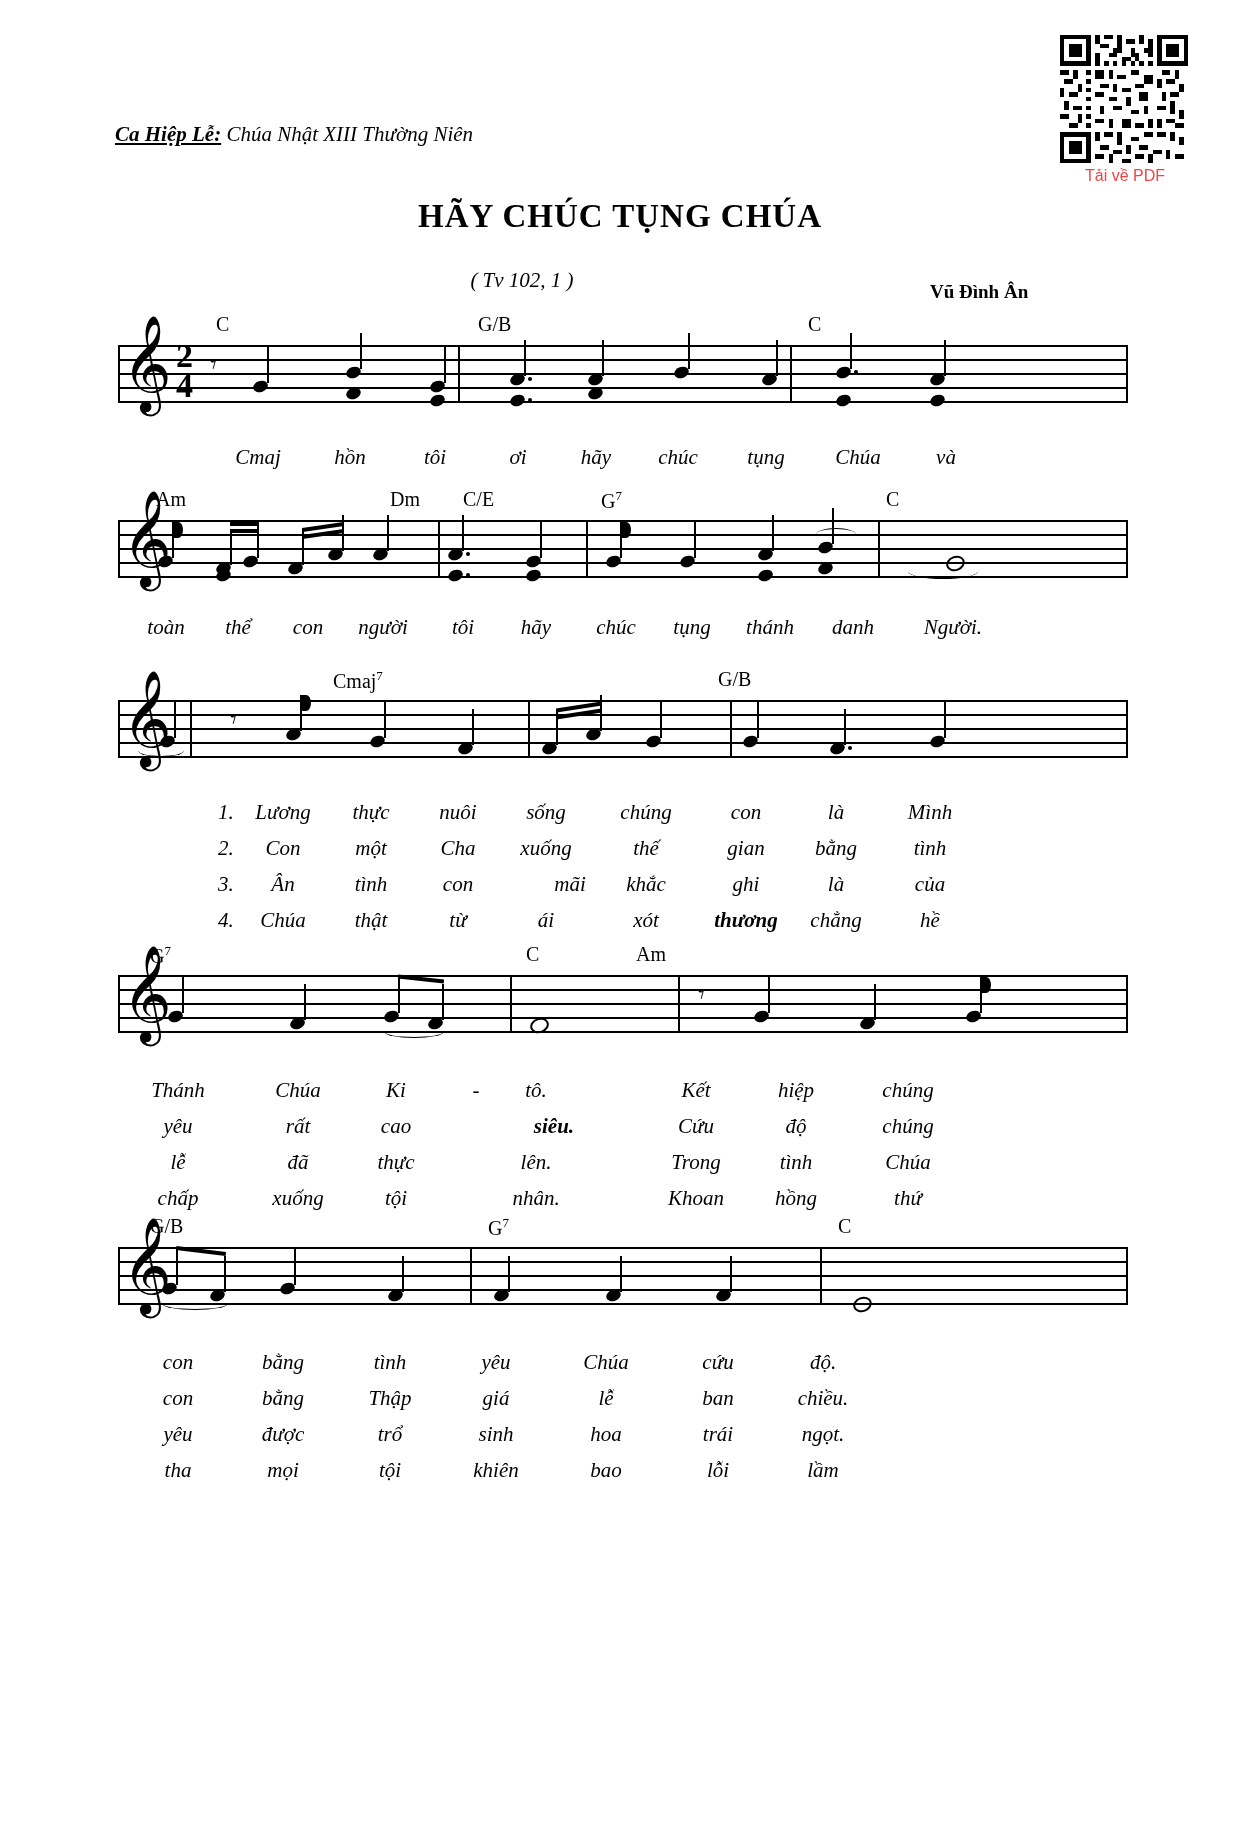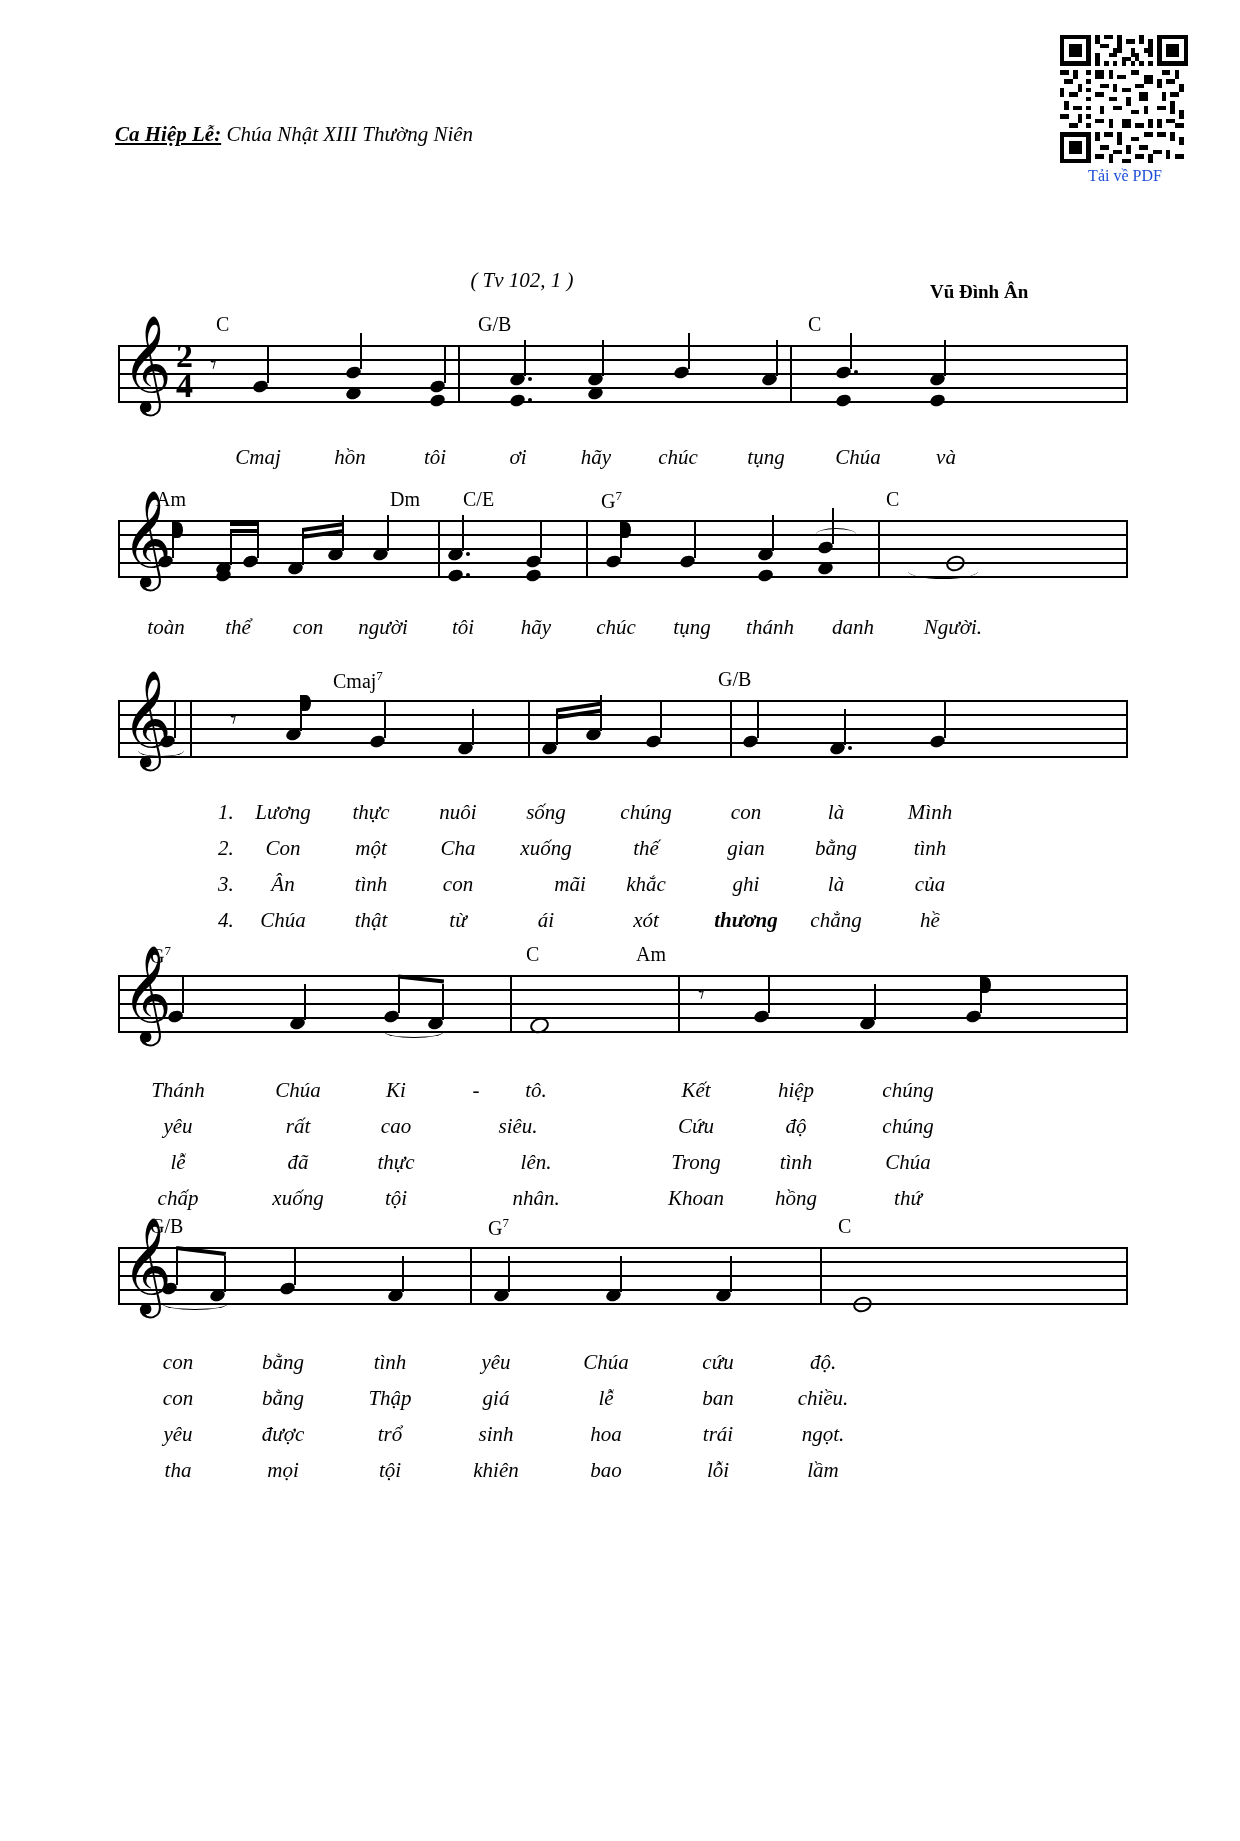--- a/index.html
+++ b/index.html
@@ -45,23 +45,23 @@
     width: 130px;
     text-align: center;
   }
   .qr-code {
     width: 128px;
     height: 128px;
     display: block;
   }
   .qr-caption {
     margin-top: 4px;
-    font-family: Liberation Serif, serif;
+    font-family: Liberation Sans, sans-serif;
     font-size: 16px;
-    color: #1d4ed8;
+    color: #ef4444;
   }
 
   .song-title {
     position: absolute;
     top: 198px;
     left: 0;
     width: 1240px;
     text-align: center;
     font-size: 33px;
     font-weight: bold;
@@ -353,20 +353,21 @@
         <rect x="8" y="27" width="2" height="1"></rect>
           <rect x="11" y="27" width="1" height="2"></rect>
         <rect x="14" y="28" width="2" height="1"></rect>
           <rect x="17" y="27" width="2" height="1"></rect>
         <rect x="20" y="27" width="1" height="2"></rect>
       </g>
     </svg>
     <div class="qr-caption">Tải về PDF</div>
   </div>
 
+  <div class="song-title">HÃY CHÚC TỤNG CHÚA</div>
   <div class="song-subtitle">( Tv 102, 1 )</div>
   <div class="composer">Vũ Đình Ân</div>
 
   <div class="system" style="top:345px; height:60px;">
     <div class="staff">
       <div class="line l0"></div>
         <div class="line l1"></div>
         <div class="line l2"></div>
         <div class="line l3"></div>
         <div class="line l4"></div>
@@ -648,21 +649,21 @@
       <span class="lyric-cell" style="left:358px;">-</span>
       <span class="lyric-cell" style="left:418px;">tô.</span>
       <span class="lyric-cell" style="left:578px;">Kết</span>
       <span class="lyric-cell" style="left:678px;">hiệp</span>
       <span class="lyric-cell" style="left:790px;">chúng</span>
     </div>
     <div class="lyric-row">
       <span class="lyric-cell" style="left:60px;">yêu</span>
       <span class="lyric-cell" style="left:180px;">rất</span>
       <span class="lyric-cell" style="left:278px;">cao</span>
-      <span class="lyric-cell" style="left:400px;">siêu.</span>
+      <span class="lyric-cell" style="left:436px;font-weight:bold;">siêu.</span>
       <span class="lyric-cell" style="left:578px;">Cứu</span>
       <span class="lyric-cell" style="left:678px;">độ</span>
       <span class="lyric-cell" style="left:790px;">chúng</span>
     </div>
     <div class="lyric-row">
       <span class="lyric-cell" style="left:60px;">lễ</span>
       <span class="lyric-cell" style="left:180px;">đã</span>
       <span class="lyric-cell" style="left:278px;">thực</span>
       <span class="lyric-cell" style="left:418px;">lên.</span>
       <span class="lyric-cell" style="left:578px;">Trong</span>

